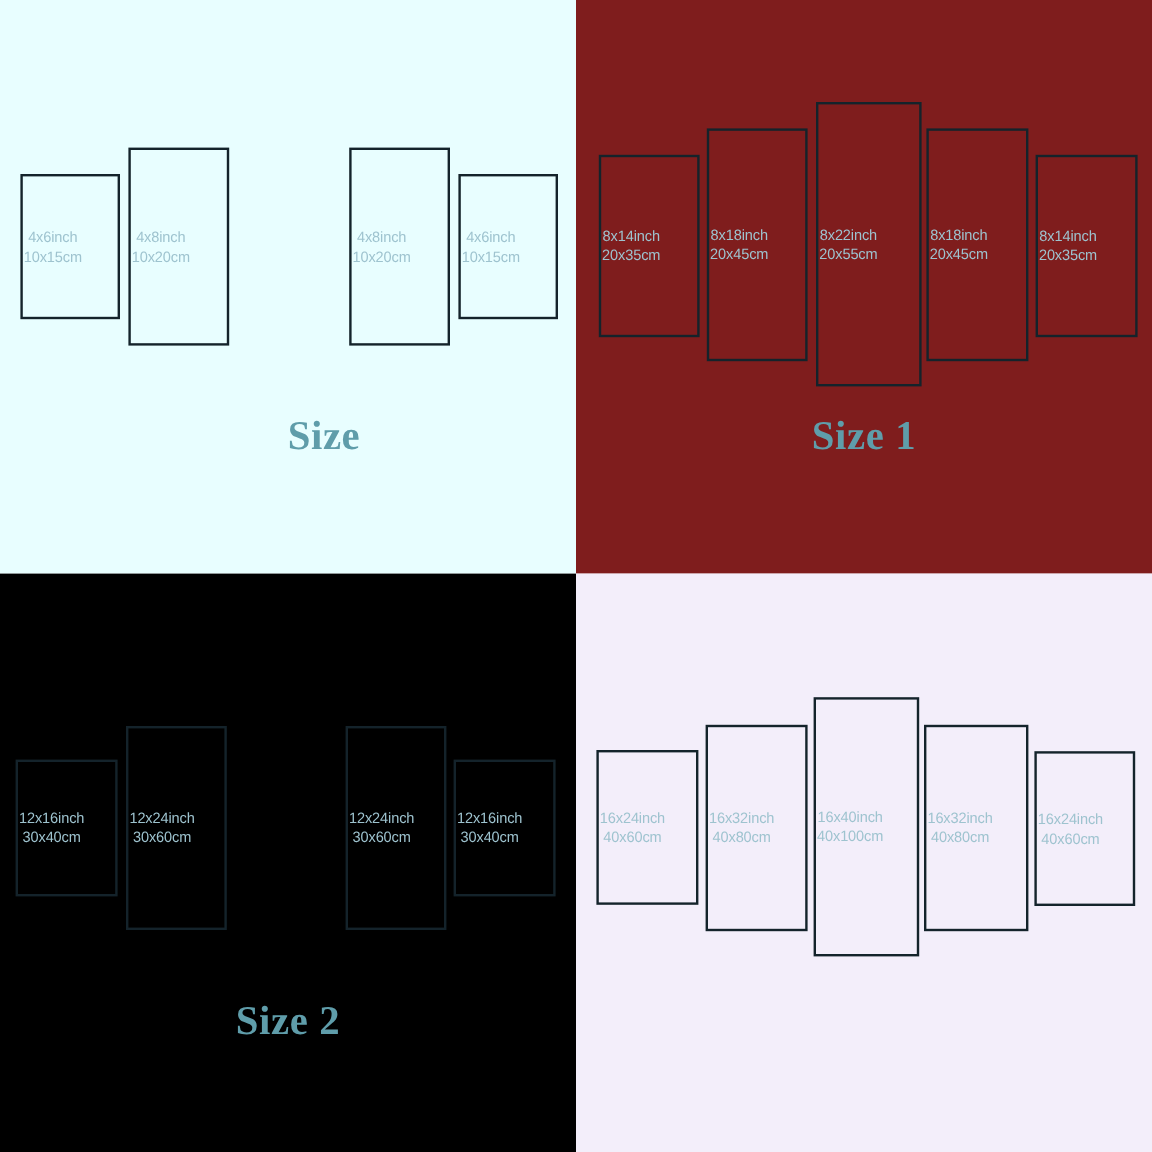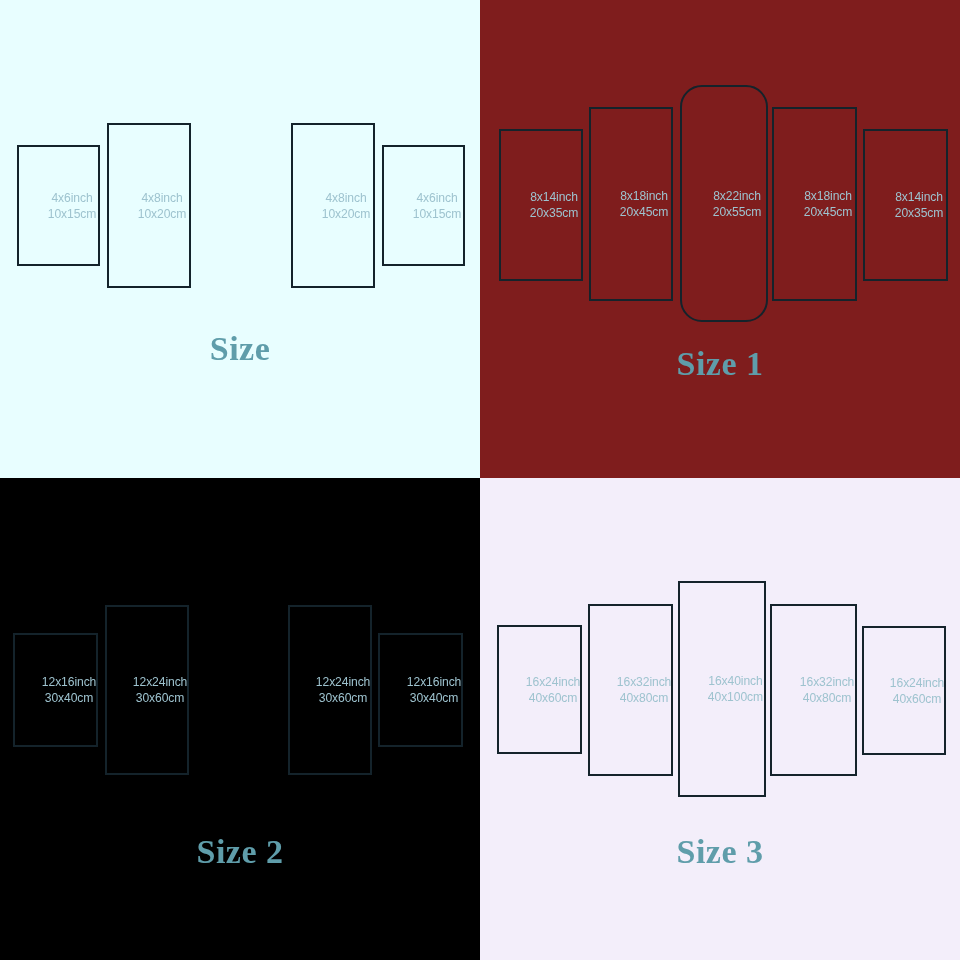--- a/index.html
+++ b/index.html
@@ -29,22 +29,21 @@
     width: 480px;
     height: 100%;
   }
   .panel {
     position: absolute;
     box-sizing: border-box;
     border: 2px solid #14232b;
     background: transparent;
     display: flex;
     align-items: center;
-    justify-content: center;
-    padding-left: 27px;
+    justify-content: flex-start;
   }
   .panel-label {
     font-family: "Liberation Sans", sans-serif;
     font-size: 12.5px;
     line-height: 1.28;
     text-align: center;
     color: #9ec3cf;
     letter-spacing: -0.1px;
     white-space: nowrap;
     transform: scaleX(0.97);
@@ -87,38 +86,38 @@
           <span class="ln2">10x20cm</span>
         </div>
       </div>
       <div class="panel" style="left:382px; top:145px; width:83px; height:121px;">
         <div class="panel-label">
           <span>4x6inch</span>
           <span class="ln2">10x15cm</span>
         </div>
       </div>
     </div>
-    <div class="size-title" style="top:330px;">Size</div>
+    <div class="size-title" style="top:345px;padding-left:30px;">Size</div>
   </div>
 
   <div class="quadrant" style="background:#7f1d1d">
     <div class="panels">
       <div class="panel" style="left:19px; top:129px; width:84px; height:152px;">
         <div class="panel-label">
           <span>8x14inch</span>
           <span class="ln2">20x35cm</span>
         </div>
       </div>
       <div class="panel" style="left:109px; top:107px; width:84px; height:194px;">
         <div class="panel-label">
           <span>8x18inch</span>
           <span class="ln2">20x45cm</span>
         </div>
       </div>
-      <div class="panel" style="left:200px; top:85px; width:88px; height:237px;border-radius:22px;">
+      <div class="panel" style="left:200px; top:85px; width:88px; height:237px;">
         <div class="panel-label">
           <span>8x22inch</span>
           <span class="ln2">20x55cm</span>
         </div>
       </div>
       <div class="panel" style="left:292px; top:107px; width:85px; height:194px;">
         <div class="panel-label">
           <span>8x18inch</span>
           <span class="ln2">20x45cm</span>
         </div>
@@ -189,16 +188,15 @@
           <span class="ln2">40x80cm</span>
         </div>
       </div>
       <div class="panel" style="left:382px; top:148px; width:84px; height:129px;">
         <div class="panel-label">
           <span>16x24inch</span>
           <span class="ln2">40x60cm</span>
         </div>
       </div>
     </div>
-    <div class="size-title" style="top:355px;">Size 3</div>
   </div>
 
 </div>
 
 </body></html>

